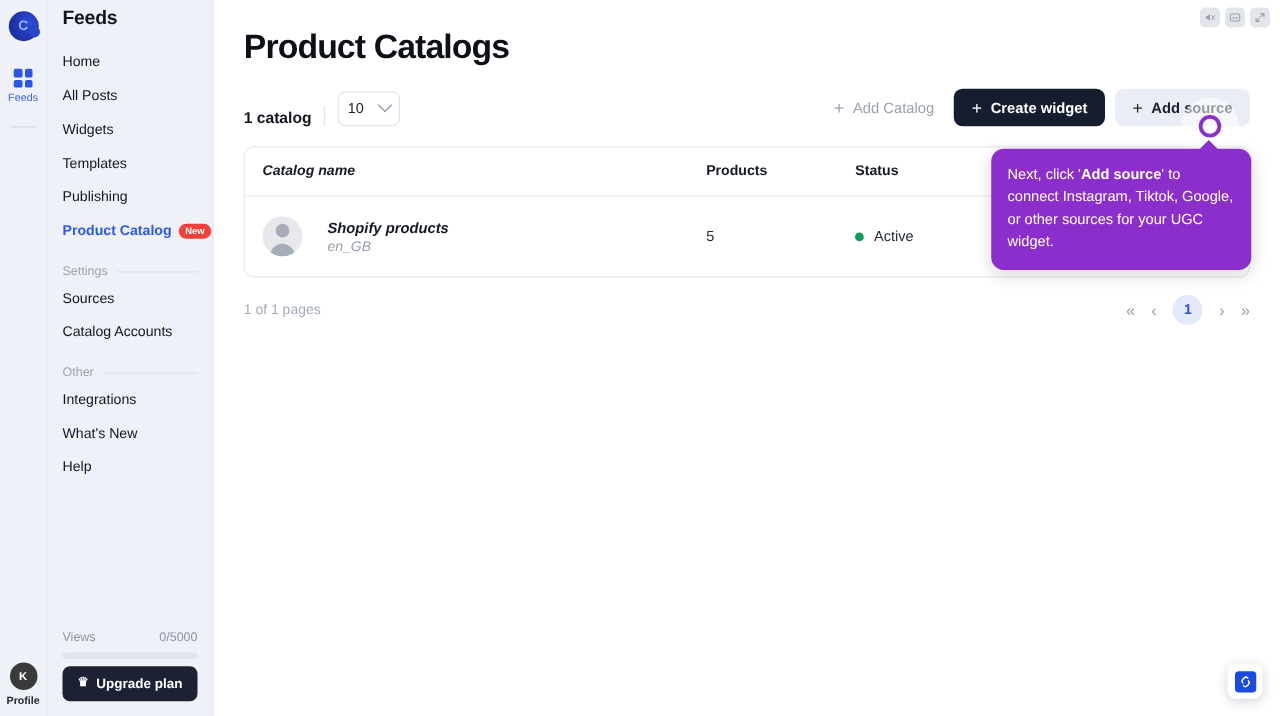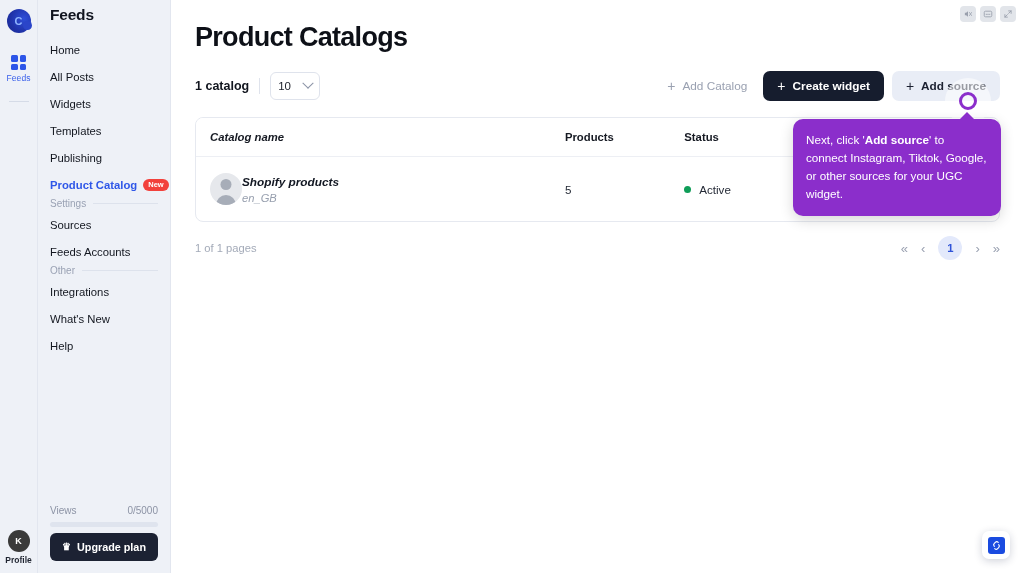--- a/index.html
+++ b/index.html
@@ -58,40 +58,40 @@
   .sidebar-title { font-size: 15.5px; font-weight: 700; color:#10141f; padding: 6px 0 12px 0; letter-spacing:-.2px; }
   .nav-item {
     font-size: 11.3px; color:#12161f; padding: 7.5px 0; cursor:pointer;
     display:flex; align-items:center; gap:6px; white-space:nowrap;
   }
   .nav-item.active { color:#2f57e8; font-weight:600; }
   .badge-new {
     background:#f2413c; color:#fff; font-size:7.5px; font-weight:700;
     border-radius:8px; padding:1.5px 5px; line-height:1.2;
   }
-  .group-head { display:flex; align-items:center; gap:7px; margin-bottom: 2px; }
+  .group-head { display:flex; align-items:center; gap:7px; margin-top: 14px; margin-bottom: 2px; }
   .group-head .t { font-size:10px; color:#9aa2b4; }
   .group-head .ln { flex:1; height:1px; background:#dde2ec; }
 
   .views-box { position:absolute; left:12px; right:12px; bottom: 46px; }
   .views-row { display:flex; justify-content:space-between; font-size:10px; color:#8c93a5; margin-bottom:6px; }
   .views-bar { height:5px; border-radius:3px; background:#dfe4ee; }
   .upgrade-btn {
     position:absolute; left:12px; right:12px; bottom: 12px;
     height: 28px; border-radius:6px; background:#1c2233; color:#fff;
     display:flex; align-items:center; justify-content:center; gap:6px;
     font-size:10.8px; font-weight:600; cursor:pointer; border:none;
   }
   .crown { font-size: 10px; line-height:1; }
 
   
   .main { flex:1; position:relative; background:#fff; padding: 14px 24px 0 24px; }
   .page-title { font-size: 27px; font-weight:800; color:#0d1017; letter-spacing:-.7px; margin: 8px 0 0 0; }
 
-  .toolbar { display:flex; align-items:center; margin-top: 18px; }
+  .toolbar { display:flex; align-items:flex-end; margin-top: 18px; }
   .count { font-size:12.5px; font-weight:700; color:#11151e; }
   .vsep { width:1px; height:16px; background:#dfe3ec; margin: 0 10px; }
   .select {
     width: 50px; height:28px; border:1px solid #dfe3ec; border-radius:6px; background:#fff;
     display:flex; align-items:center; justify-content:space-between; padding: 0 7px;
     font-size:11.5px; color:#20242e; cursor:pointer;
   }
   .chev { width:8px; height:8px; border-right:1.6px solid #8b93a6; border-bottom:1.6px solid #8b93a6; transform: rotate(45deg) translate(-2px,-2px); }
   .spacer { flex:1; }
   .btn { display:flex; align-items:center; gap:7px; height:30px; border-radius:7px; font-size:11.8px; cursor:pointer; border:none; white-space:nowrap; }
@@ -107,21 +107,21 @@
   table { width:100%; border-collapse: collapse; }
   thead th {
     text-align:left; font-size:11.3px; font-weight:700; color:#151922;
     padding: 13px 0 13px 0; border-bottom:1px solid #edeff4; background:#fff;
   }
   tbody td { padding: 16px 0; font-size:11.6px; color:#242a36; vertical-align: middle; }
   .c-name { padding-left: 14px; width: 340px; font-style: italic; }
   .c-prod { width: 110px; }
   .c-stat { width: 130px; }
   .c-last { width: 160px; }
-  .nm-wrap { display:flex; align-items:center; gap:0; }
+  .nm-wrap { display:flex; align-items:center; gap:20px; }
   .av {
     width:32px; height:32px; border-radius:50%; background:#e6e8ec; position:relative; overflow:hidden; flex:0 0 32px;
   }
   .av::before{ content:""; position:absolute; left:50%; top:6px; transform:translateX(-50%); width:11px; height:11px; border-radius:50%; background:#a7adb8; }
   .av::after{ content:""; position:absolute; left:50%; bottom:-5px; transform:translateX(-50%); width:20px; height:15px; border-radius:50% 50% 0 0 / 70% 70% 0 0; background:#a7adb8; }
   .nm-main { font-size:11.8px; font-weight:700; color:#121722; }
   .nm-sub { font-size:11.2px; color:#98a0af; margin-top:3px; }
   .dot { width:7px; height:7px; border-radius:50%; background:#0f9d58; display:inline-block; margin-right:8px; vertical-align:middle; }
   .stat-txt { vertical-align:middle; }
 
@@ -219,21 +219,21 @@
     </div>
 
     <div class="group-head">
       <span class="t">Settings</span>
       <span class="ln"></span>
     </div>
     <div class="nav-item">
         <span>Sources</span>
       </div>
     <div class="nav-item">
-        <span>Feeds Accounts</span>
+        <span>Catalog Accounts</span>
       </div>
 
     <div class="group-head">
       <span class="t">Other</span>
       <span class="ln"></span>
     </div>
     <div class="nav-item">
         <span>Integrations</span>
       </div>
     <div class="nav-item">

